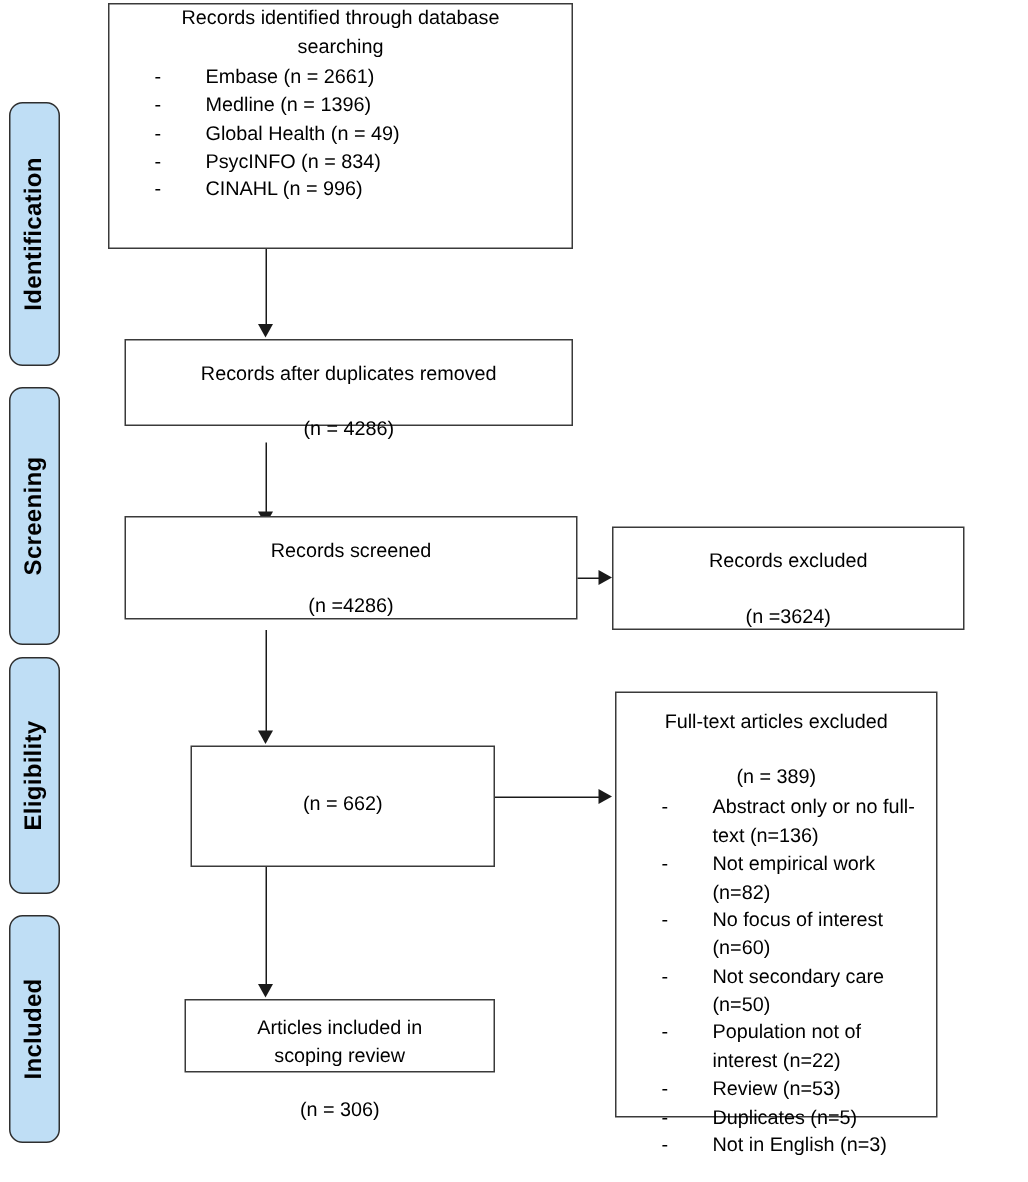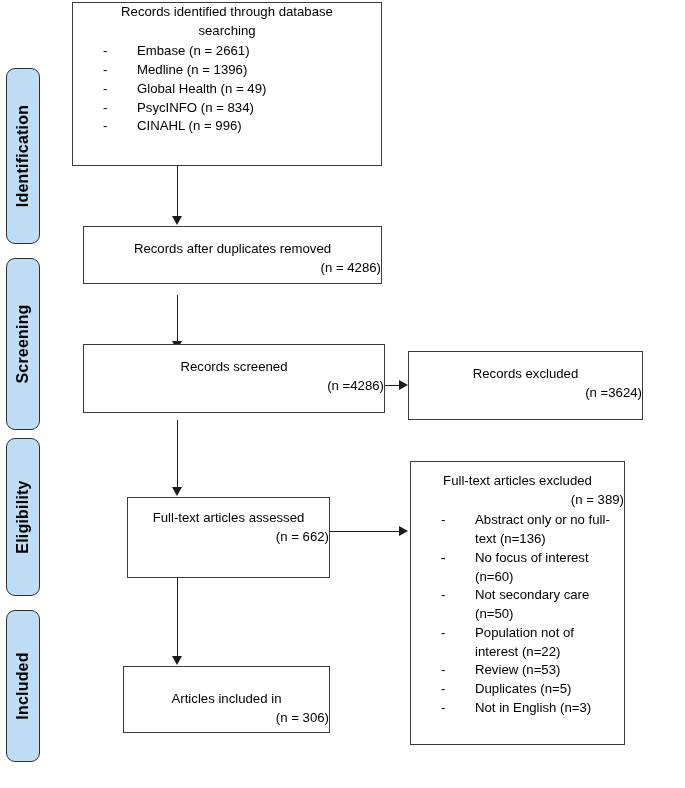--- a/index.html
+++ b/index.html
@@ -54,21 +54,21 @@
     background: #ffffff;
     border: 1.4px solid #3a3a3a;
     box-sizing: border-box;
     font-size: 13.2px;
     line-height: 1.42;
   }
   .box .centered {
     text-align: center;
     padding: 0 6px;
   }
-  .box .n-line { text-align: right; }
+  .box .n-line { text-align: center; margin-top: 18px; }
 
   
   ul.bullets {
     list-style: none;
     margin: 2px 0 0 0;
     padding: 0 6px 0 30px;
   }
   ul.bullets li {
     position: relative;
     text-align: left;
@@ -99,22 +99,22 @@
   }
   #box-fulltext {
     left: 127px; top: 497px; width: 203px; height: 81px;
     padding-top: 11px;
   }
   #box-fulltext-excluded {
     left: 410px; top: 461px; width: 215px; height: 284px;
     padding-top: 10px;
   }
   #box-included {
-    left: 123px; top: 666px; width: 207px; height: 67px;
-    padding-top: 23px;
+    left: 123px; top: 666px; width: 207px; height: 49px;
+    padding-top: 9px;
   }
 
   
   .vline {
     position: absolute;
     width: 0;
     border-left: 1.6px solid #1a1a1a;
   }
   .hline {
     position: absolute;
@@ -217,37 +217,37 @@
 
   <div class="box" id="box-records-excluded">
     <div class="centered">Records excluded</div>
     <div class="n-line">(n =3624)</div>
   </div>
 
   <div class="vline" id="conn3-line"></div>
   <div class="arrow-down" id="conn3-arrow"></div>
 
   <div class="box" id="box-fulltext">
-    <div class="centered">Full-text articles assessed</div>
     <div class="n-line">(n = 662)</div>
   </div>
 
   <div class="hline" id="conn6-line"></div>
   <div class="arrow-right" id="conn6-arrow"></div>
 
   <div class="box" id="box-fulltext-excluded">
     <div class="centered">Full-text articles excluded</div>
     <div class="n-line">(n = 389)</div>
     <ul class="bullets">
       <li>
         <span class="dash">-</span>
         <span>Abstract only or no full-text (n=136)</span>
       </li>
       <li>
         <span class="dash">-</span>
+        <span>Not empirical work (n=82)</span>
       </li>
       <li>
         <span class="dash">-</span>
         <span>No focus of interest (n=60)</span>
       </li>
       <li>
         <span class="dash">-</span>
         <span>Not secondary care (n=50)</span>
       </li>
       <li>
@@ -267,16 +267,17 @@
         <span>Not in English (n=3)</span>
       </li>
     </ul>
   </div>
 
   <div class="vline" id="conn4-line"></div>
   <div class="arrow-down" id="conn4-arrow"></div>
 
   <div class="box" id="box-included">
     <div class="centered">Articles included in</div>
+    <div class="centered">scoping review</div>
     <div class="n-line">(n = 306)</div>
   </div>
 
 </div>
 
 </body></html>

